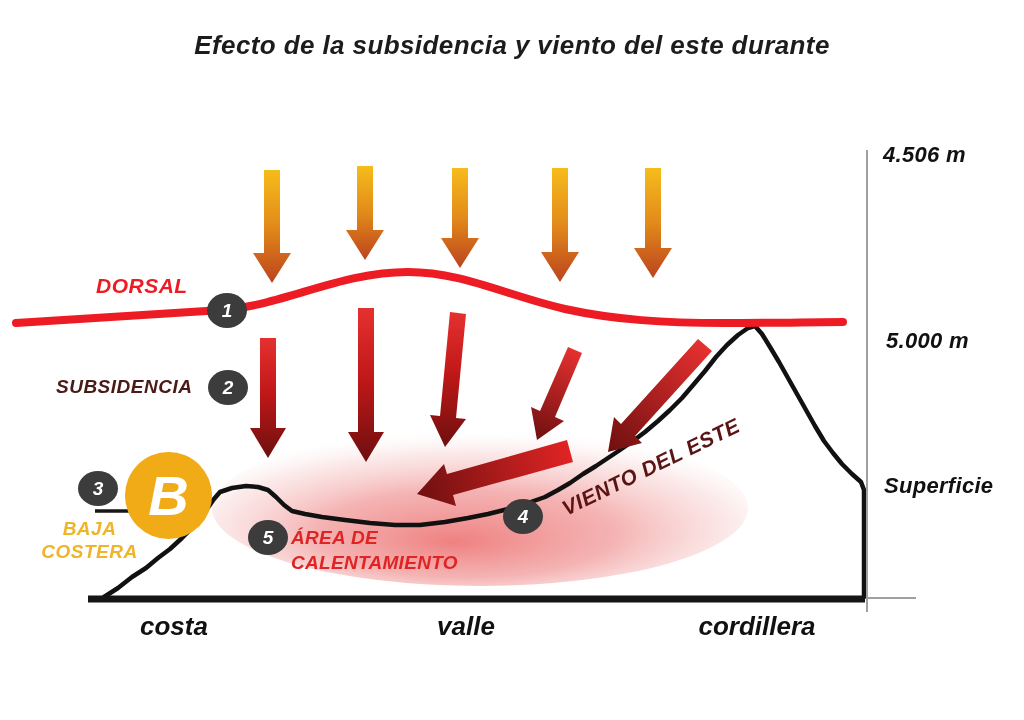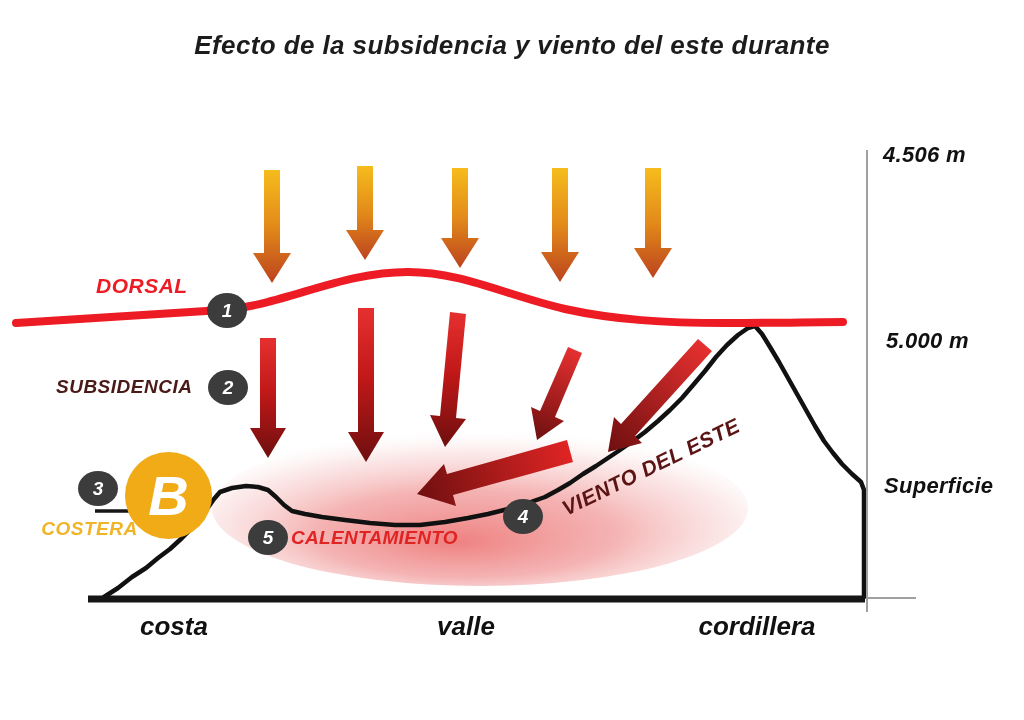--- a/index.html
+++ b/index.html
@@ -116,23 +116,25 @@
     <line x1="95" y1="511" x2="129" y2="511" stroke="#161616" stroke-width="3.5"></line>
   </svg>
 
   <div class="title-block">
     <div>Efecto de la subsidencia y viento del este durante</div>
   </div>
 
   <div class="lbl lbl-dorsal">DORSAL</div>
   <div class="lbl lbl-subsidencia">SUBSIDENCIA</div>
   <div class="lbl lbl-baja">
+    <div>BAJA</div>
     <div>COSTERA</div>
   </div>
   <div class="lbl lbl-area">
+    <div>ÁREA DE</div>
     <div>CALENTAMIENTO</div>
   </div>
   <div class="lbl lbl-viento">VIENTO DEL ESTE</div>
 
   <div class="b-circle">B</div>
 
   <div class="marker m1">1</div>
   <div class="marker m2">2</div>
   <div class="marker m3">3</div>
   <div class="marker m4">4</div>

